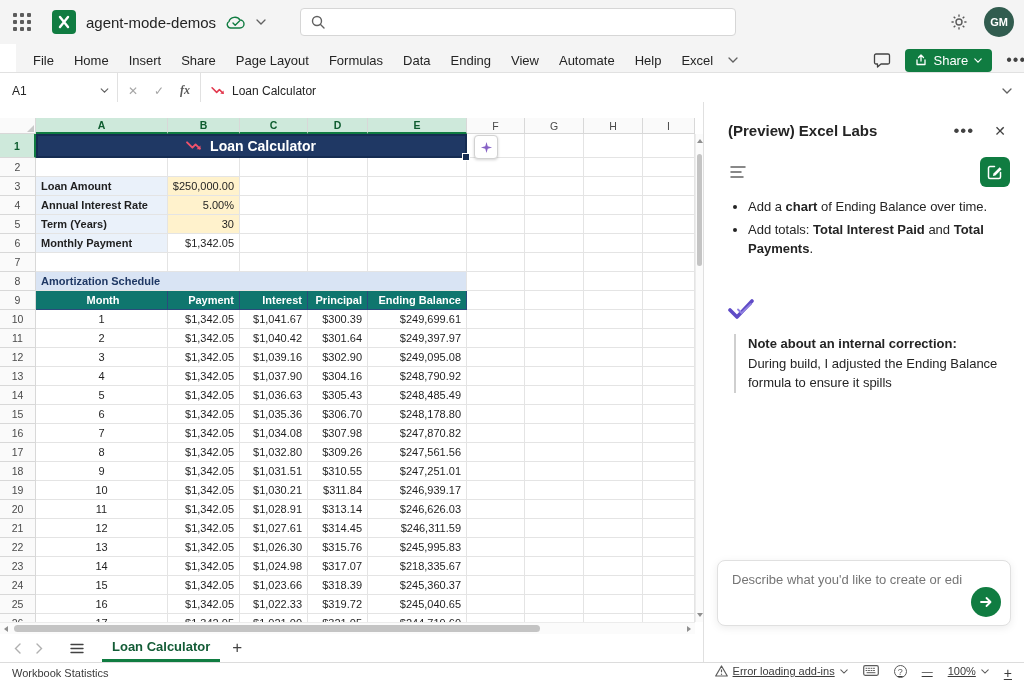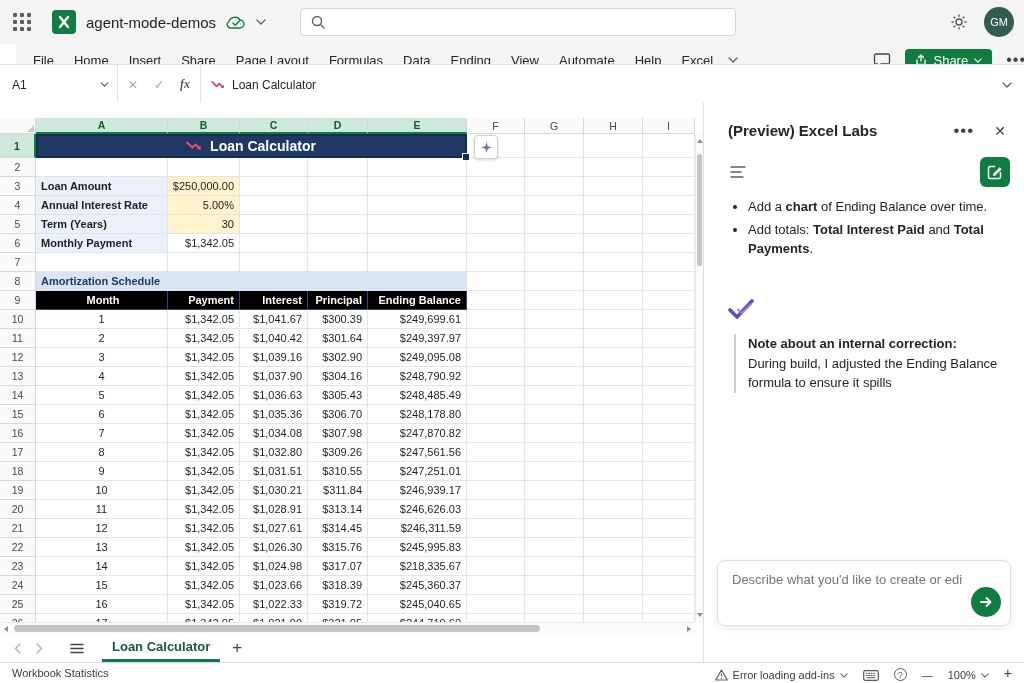--- a/index.html
+++ b/index.html
@@ -10,37 +10,37 @@
   
   .topbar{position:absolute;top:0;left:0;width:1024px;height:44px;background:#f4f4f4;}
   .waffle{position:absolute;left:13px;top:13px;display:grid;grid-template-columns:repeat(3,4px);grid-gap:3px;cursor:pointer;}
   .waffle i{width:4px;height:4px;background:#5c5c5c;border-radius:1px;}
   .doc-group{position:absolute;left:52px;top:0;height:44px;display:flex;align-items:center;gap:10px;}
   .doc-title{font-size:15px;color:#242424;}
   .searchbox{position:absolute;left:300px;top:8px;width:436px;height:28px;background:#fff;border:1px solid #d6d6d6;
              border-radius:4px;display:flex;align-items:center;gap:8px;padding:0 10px;box-sizing:border-box;}
   .searchbox input{flex:1;border:none;outline:none;background:transparent;font:13px "Liberation Sans",sans-serif;color:#5f5f5f;}
   .topbar-right{position:absolute;right:10px;top:0;height:44px;display:flex;align-items:center;gap:16px;}
-  .avatar{width:30px;height:30px;border-radius:50%;background:#315C4F;color:#fff;font-size:11px;font-weight:400;
+  .avatar{width:30px;height:30px;border-radius:50%;background:#315C4F;color:#fff;font-size:11px;font-weight:700;
           display:flex;align-items:center;justify-content:center;cursor:pointer;}
 
   
   .menubar{position:absolute;top:44px;left:16px;width:1024px;height:32px;background:#f4f4f4;display:flex;align-items:center;
            padding:0 8px;box-sizing:border-box;}
   .menu-items{display:flex;align-items:center;gap:2px;}
   .menu-item{padding:5px 9px;font-size:13px;color:#242424;border-radius:4px;cursor:pointer;white-space:nowrap;}
   .menu-chevron{padding:0 6px;cursor:pointer;}
   .menubar-right{margin-left:auto;display:flex;align-items:center;gap:14px;padding-right:6px;}
   .share-btn{display:flex;align-items:center;gap:6px;background:#107C41;color:#fff;font-size:13px;
              padding:4px 10px;border-radius:4px;cursor:pointer;}
   .ellipsis{font-size:16px;letter-spacing:1px;color:#424242;cursor:pointer;line-height:10px;}
 
   
-  .formulabar{position:absolute;top:64px;left:0;width:1024px;height:42px;background:#fff;border-top:1px solid #e1e1e1;
-              border-bottom:2px solid #0369a1;display:flex;align-items:center;box-sizing:border-box;}
+  .formulabar{position:absolute;top:72px;left:0;width:1024px;height:42px;background:#fff;border-top:1px solid #e1e1e1;
+              border-bottom:6px solid #0369a1;display:flex;align-items:center;box-sizing:border-box;}
   .namebox{width:118px;height:100%;display:flex;align-items:center;justify-content:space-between;
            padding:0 8px 0 12px;border-right:1px solid #e1e1e1;font-size:12px;box-sizing:border-box;cursor:pointer;}
   .fb-icons{display:flex;align-items:center;height:100%;border-right:1px solid #e1e1e1;padding:0 2px;}
   .fb-ic{width:26px;text-align:center;font-size:12px;color:#a6a6a6;cursor:pointer;}
   .fb-fx{color:#5b5b5b;font-style:italic;font-weight:700;font-family:"Liberation Serif",serif;}
   .fb-content{flex:1;display:flex;align-items:center;gap:6px;padding:0 10px;font-size:12px;color:#242424;}
   .fb-chevron{width:34px;display:flex;justify-content:center;cursor:pointer;}
 
   .gapstrip{position:absolute;top:102px;left:0;width:703px;height:16px;background:#fff;}
 
@@ -61,21 +61,21 @@
   .rh.sel{background:#CEE9DB;border-right:2px solid #107C41;color:#0E5C2F;font-weight:700;}
   .cell{flex-shrink:0;box-sizing:border-box;border-right:1px solid #e4e4e4;border-bottom:1px solid #e4e4e4;font-size:11px;
         color:#1f1f1f;display:flex;align-items:center;padding:0 5px;white-space:nowrap;overflow:hidden;background:#fff;cursor:cell;}
   .cell.right{justify-content:flex-end;}
   .cell.center{justify-content:center;}
   .cell.t-title{background:#1F3864;border-color:#1F3864;color:#fff;font-weight:700;font-size:14px;justify-content:center;gap:7px;}
   .cell.lab{font-weight:700;background:#EAF1FA;}
   .cell.inp{background:#FFF2CC;justify-content:flex-end;}
   .cell.out{justify-content:flex-end;}
   .cell.sec{background:#D9E4F4;color:#1F3864;font-weight:700;}
-  .cell.th{background:#000000;border-color:#2a4a7c;color:#fff;font-weight:700;justify-content:flex-end;padding-left:8px;}
+  .cell.th{background:#0f766e;border-color:#2a4a7c;color:#fff;font-weight:700;justify-content:flex-end;padding-left:8px;}
   .cell.th.center{justify-content:center;}
   .sel-box{position:absolute;left:36px;top:0;width:431px;height:24px;border:2px solid #152c52;box-sizing:border-box;pointer-events:none;}
   .sel-handle{position:absolute;left:462px;top:19px;width:6px;height:6px;background:#152c52;border:1px solid #fff;box-sizing:content-box;}
   .quick-btn{position:absolute;left:474px;top:1px;width:22px;height:22px;background:#fff;border:1px solid #d2d2d2;border-radius:4px;
              box-shadow:0 1px 3px rgba(0,0,0,.18);display:flex;align-items:center;justify-content:center;cursor:pointer;}
   .vscroll{position:absolute;left:695px;top:16px;width:8px;height:488px;background:#fbfbfb;border-left:1px solid #ececec;box-sizing:border-box;}
   .vthumb{position:absolute;left:1px;top:20px;width:5px;height:112px;background:#c4c4c4;border-radius:3px;cursor:pointer;}
   .varr{position:absolute;left:1px;width:0;height:0;border-left:3px solid transparent;border-right:3px solid transparent;}
   .hscroll{position:absolute;left:0;top:504px;width:695px;height:12px;background:#fbfbfb;border-top:1px solid #ececec;box-sizing:border-box;}
   .hthumb{position:absolute;left:14px;top:2px;width:526px;height:7px;background:#c4c4c4;border-radius:4px;cursor:pointer;}
@@ -86,21 +86,21 @@
             gap:4px;padding-left:8px;box-sizing:border-box;}
   .nav-ch{width:18px;display:flex;justify-content:center;cursor:pointer;}
   .sheet-menu{margin-left:18px;cursor:pointer;}
   .sheet-tab{margin-left:14px;height:100%;display:flex;align-items:center;padding:0 10px;font-size:13px;font-weight:700;
              color:#135c36;border-bottom:3px solid #107C41;box-sizing:border-box;cursor:pointer;}
   .add-sheet{margin-left:8px;font-size:17px;color:#424242;cursor:pointer;}
 
   
   .statusbar{position:absolute;top:662px;left:0;width:1024px;height:21px;background:#fff;border-top:1px solid #dcdcdc;
              display:flex;align-items:center;font-size:11px;color:#3b3b3b;box-sizing:border-box;padding:0 12px;}
-  .sb-right{margin-left:auto;display:flex;align-items:flex-end;gap:15px;}
+  .sb-right{margin-left:auto;display:flex;align-items:flex-start;gap:15px;text-decoration:underline;}
   .sb-group{display:flex;align-items:center;gap:5px;cursor:pointer;}
   .q-circle{width:13px;height:13px;border:1px solid #5b5b5b;border-radius:50%;font-size:9px;display:flex;align-items:center;
             justify-content:center;color:#5b5b5b;box-sizing:border-box;}
   .zoom-btn{font-size:14px;color:#3b3b3b;cursor:pointer;}
 
   
   .panel{position:absolute;left:703px;top:102px;width:321px;height:560px;background:#fff;border-left:1px solid #e0e0e0;box-sizing:border-box;}
   .panel-header{display:flex;align-items:center;padding:20px 18px 0 24px;}
   .panel-title{font-size:15px;font-weight:700;}
   .panel-h-icons{margin-left:auto;display:flex;align-items:center;gap:20px;}

